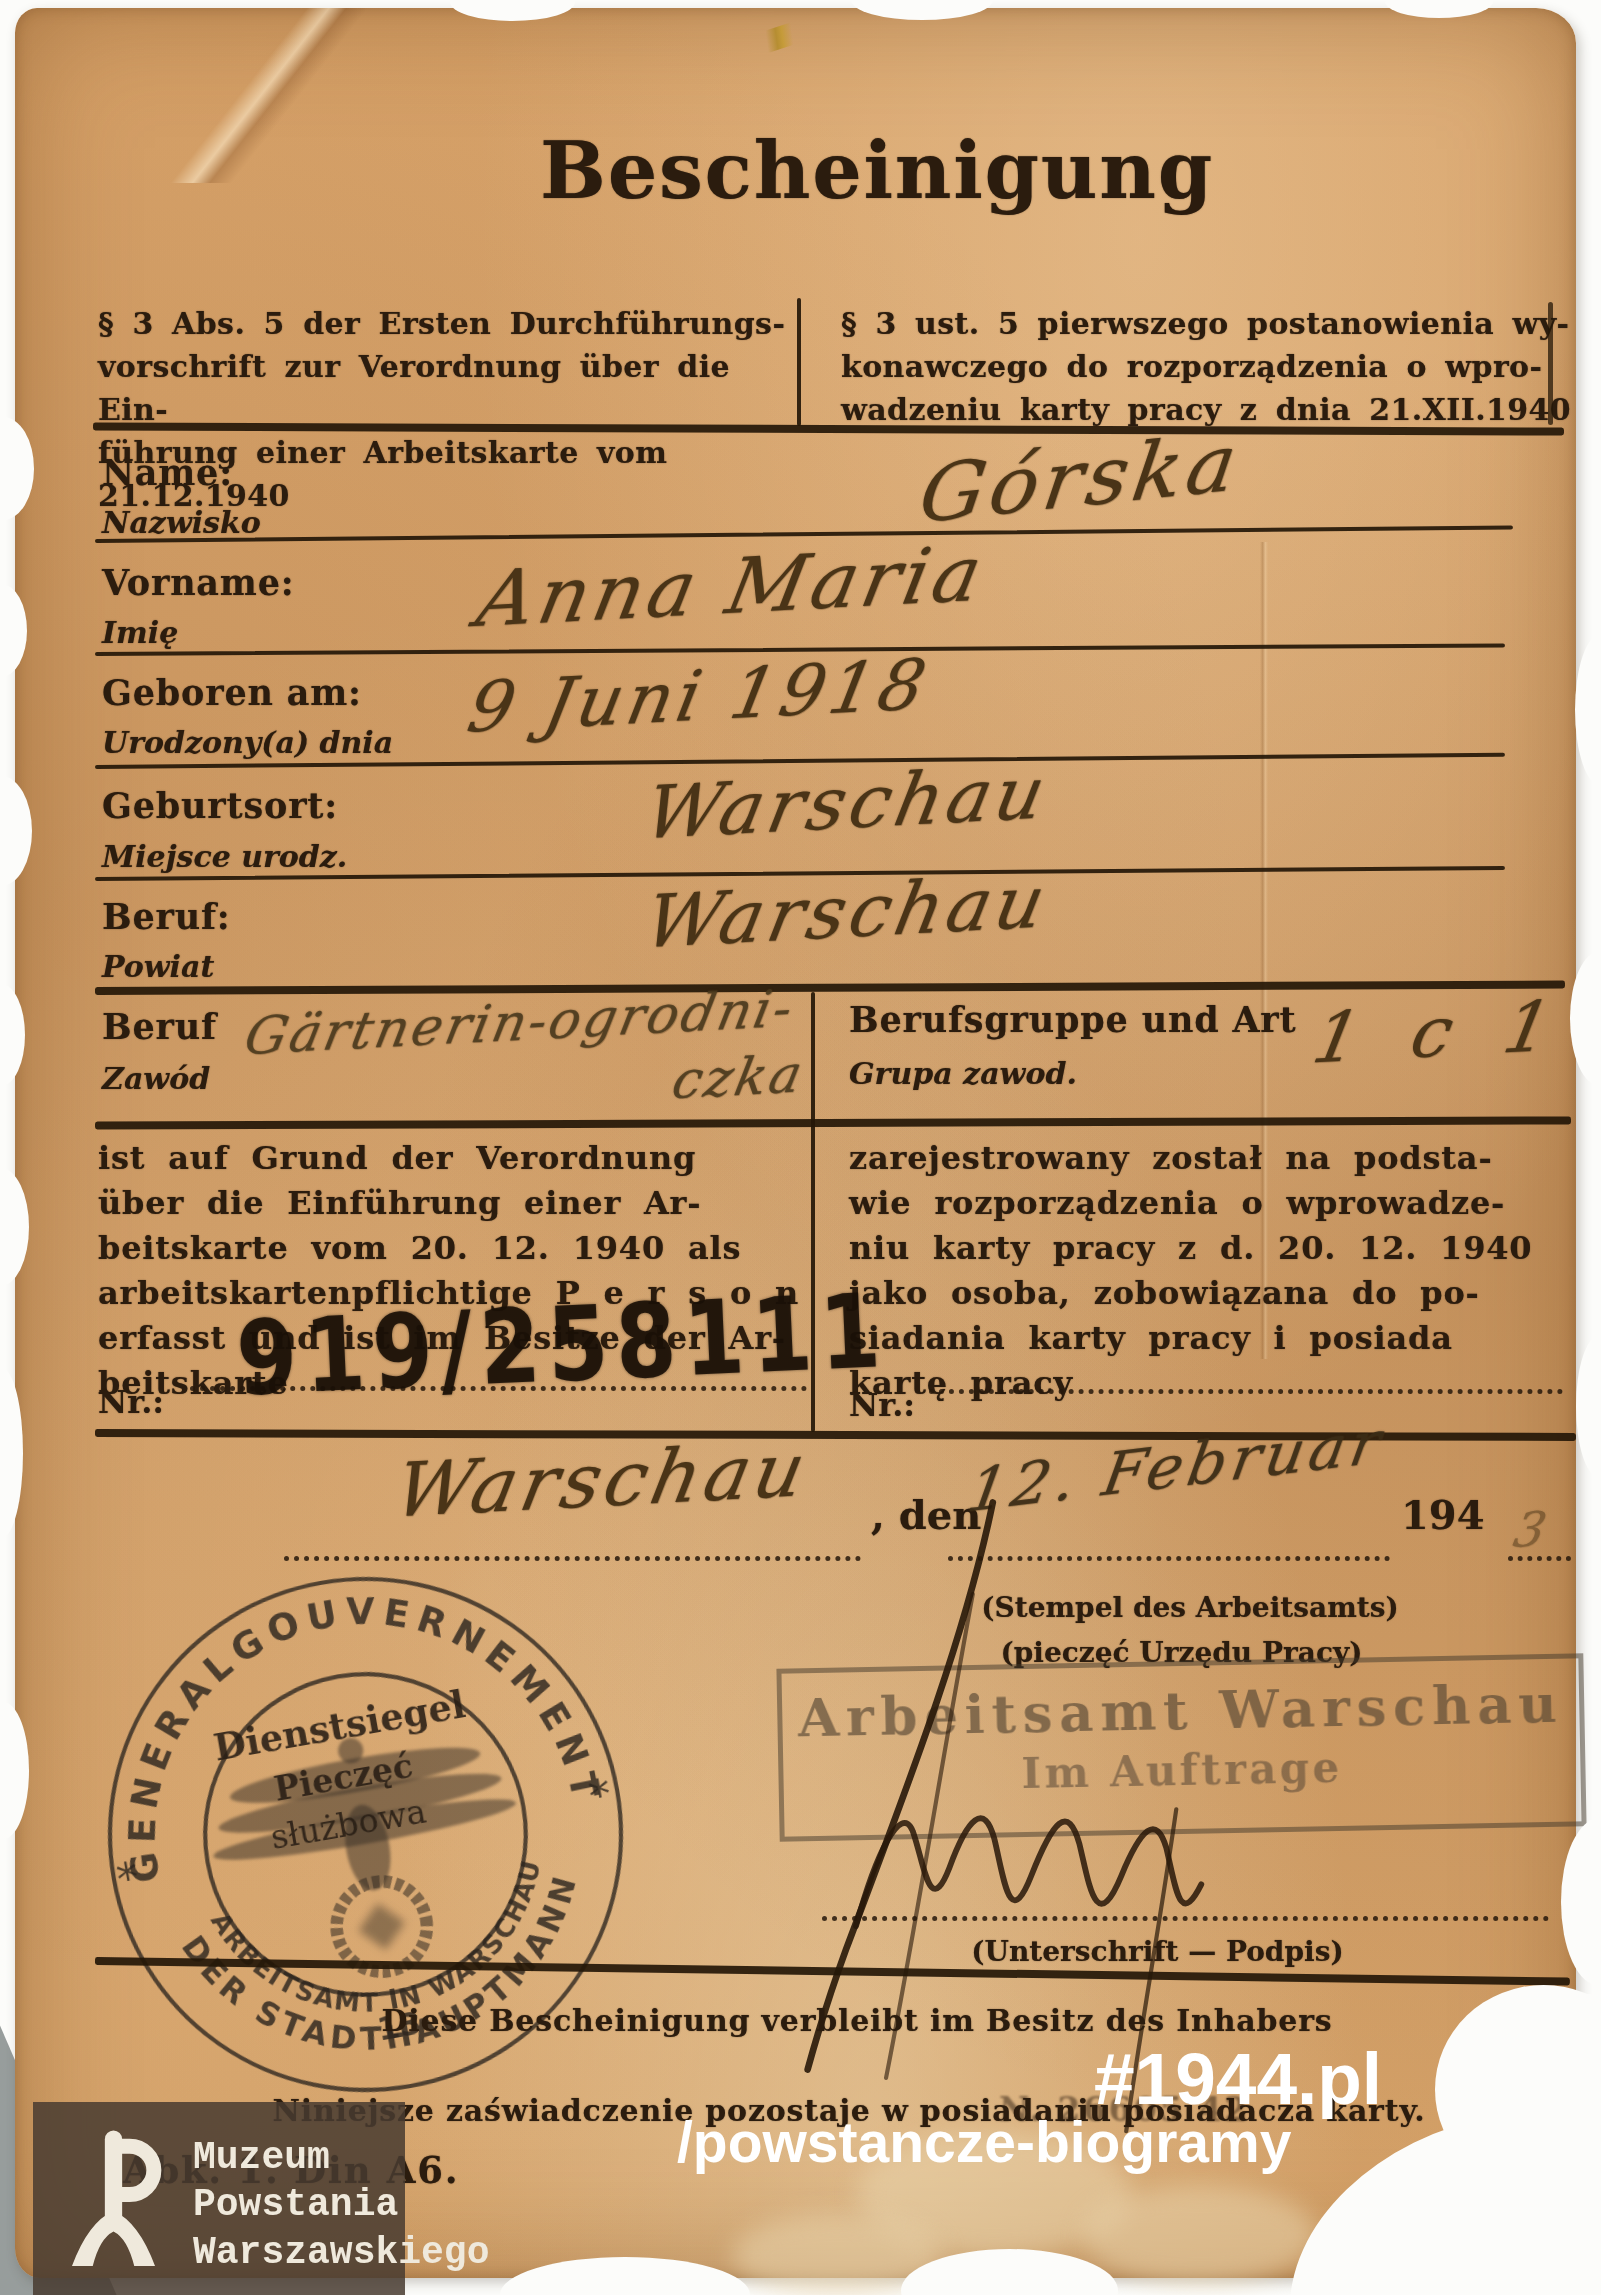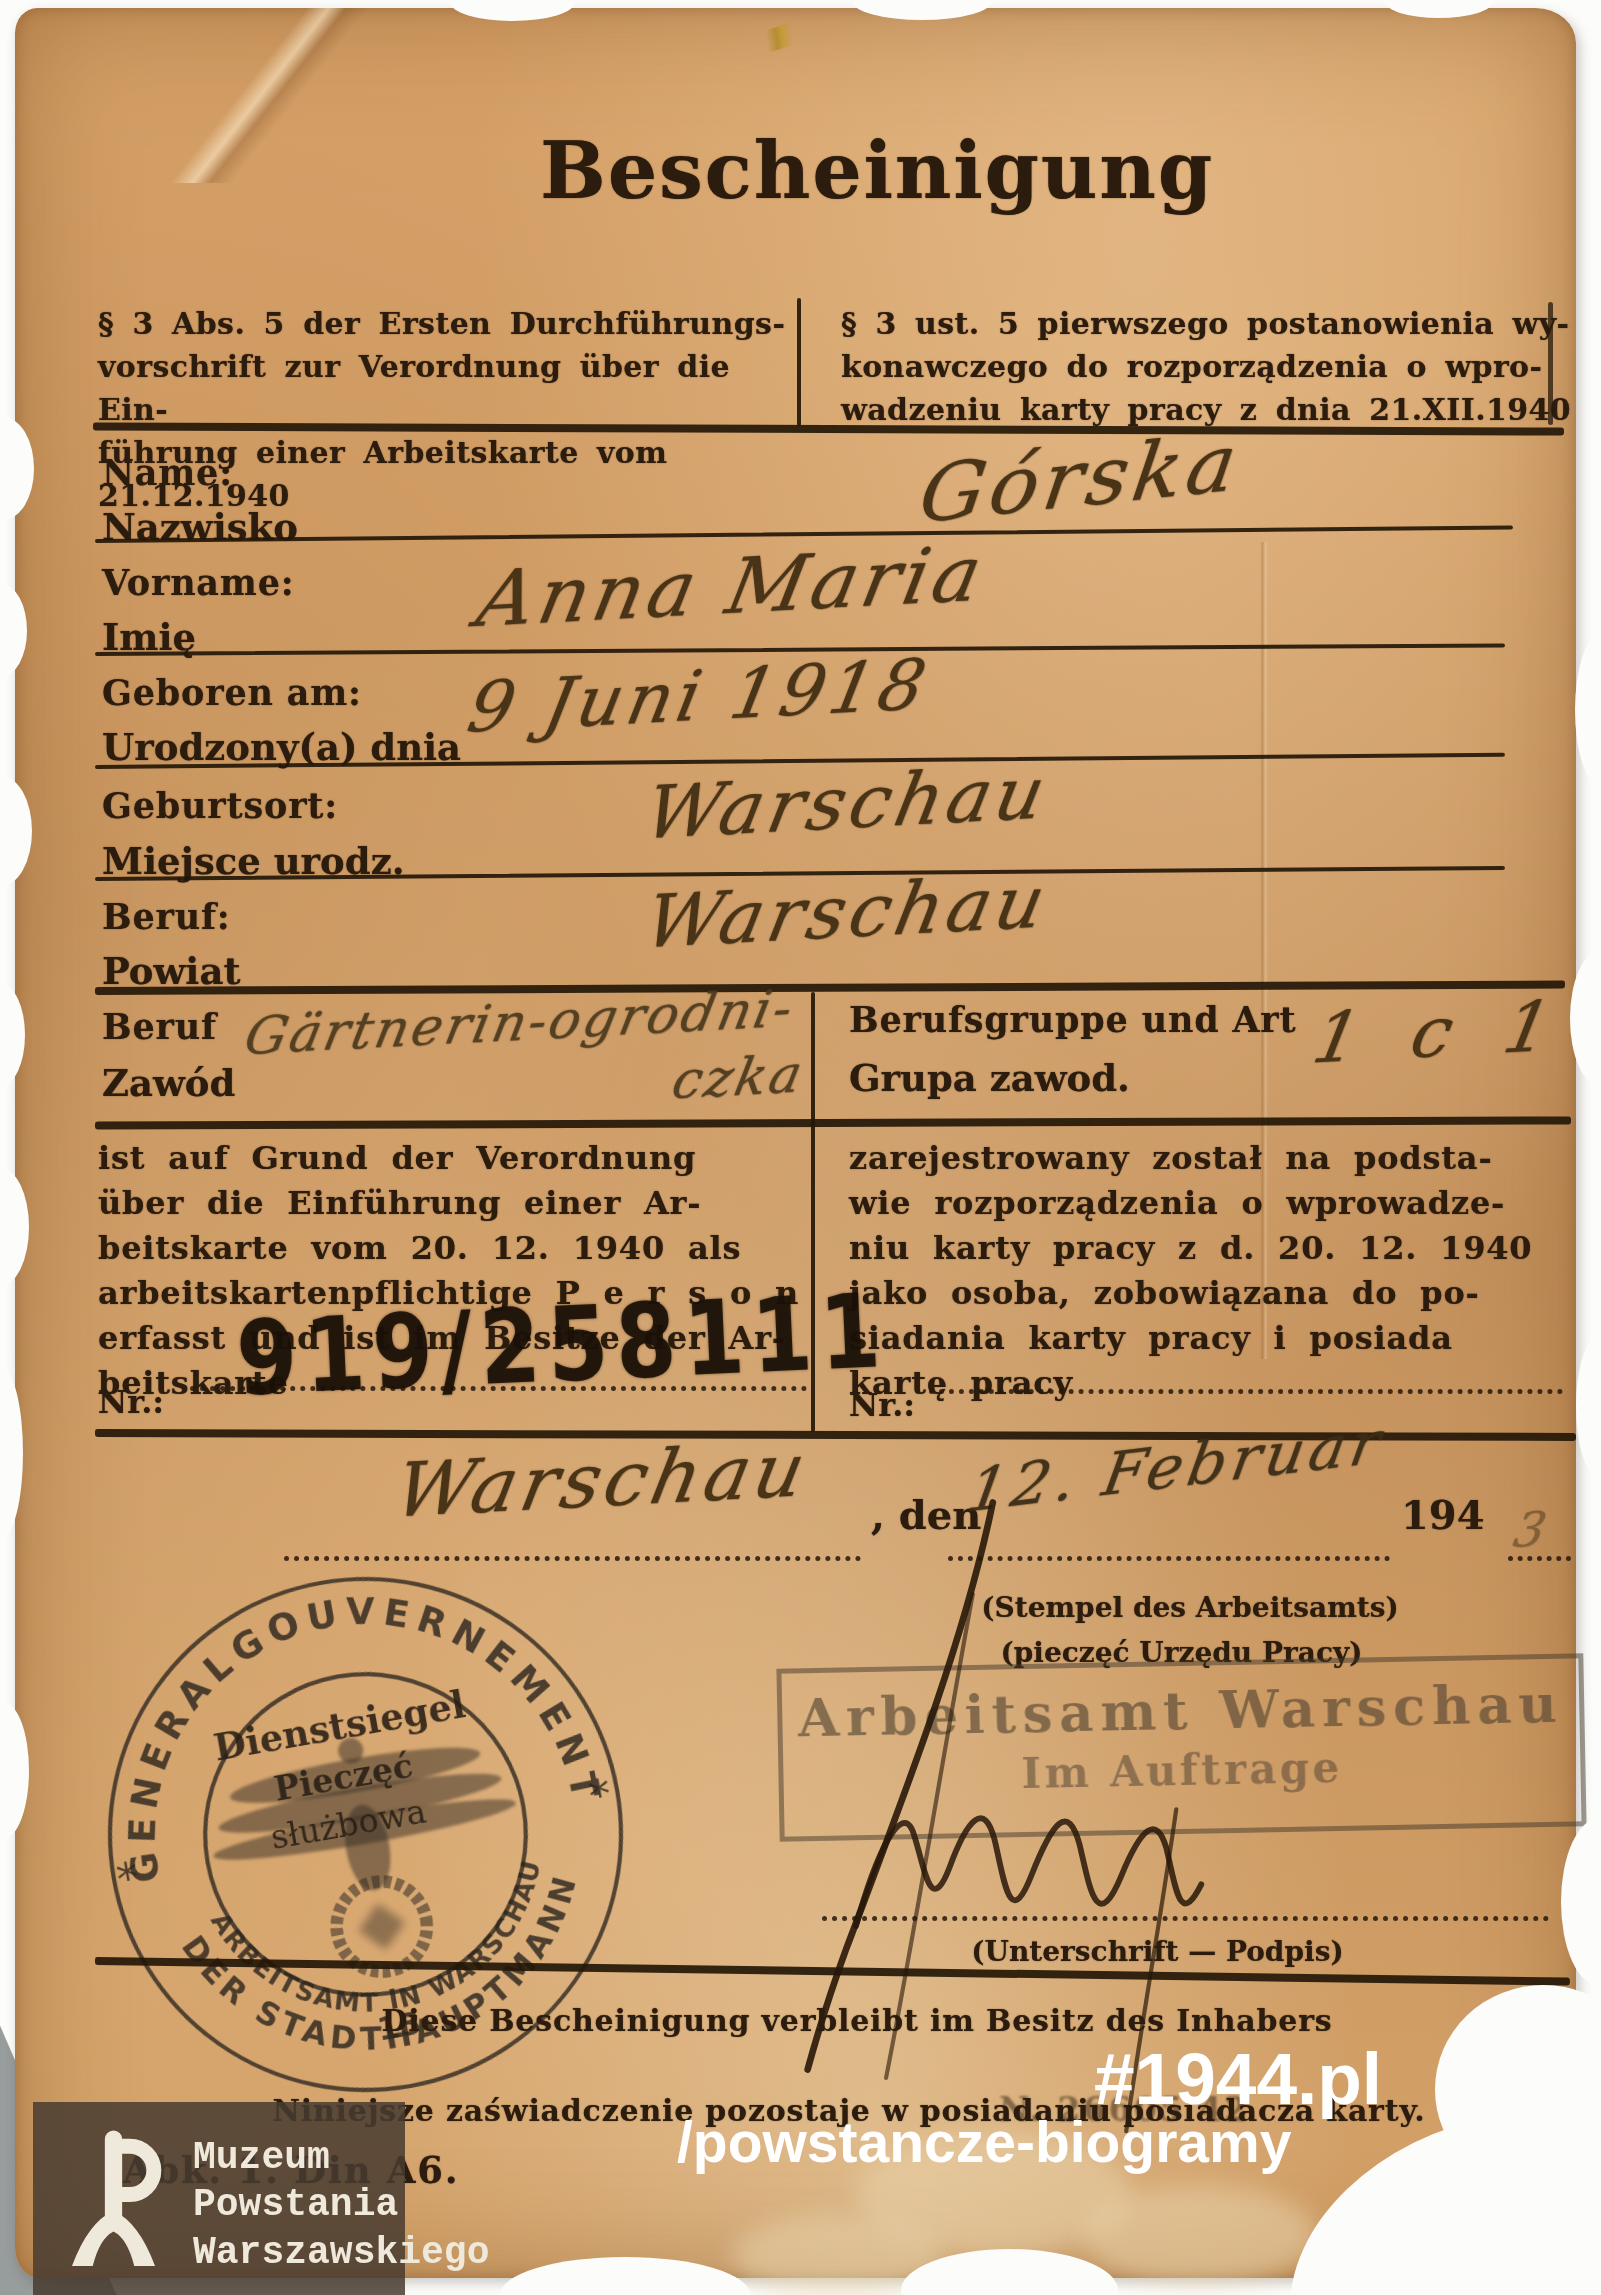--- a/index.html
+++ b/index.html
@@ -30,21 +30,21 @@
               background:linear-gradient(90deg, transparent, rgba(110,65,25,.22), rgba(255,235,200,.25), transparent); }
   .wear { position:absolute; border-radius:50%; filter:blur(11.7px); background:rgba(234,211,172,.55); }
 
   
   .print { position:absolute; color:#2b1c0e; text-shadow:0 0 1.3px rgba(43,28,14,.65); }
   .title { font-size:78px; font-weight:bold; letter-spacing:1.7px; }
   .subtitle { font-size:48px; font-weight:bold; letter-spacing:0.8px; }
   .legal { font-size:30px; font-weight:bold; line-height:43px; white-space:pre-line;
            word-spacing:7.5px; letter-spacing:0.4px; }
   .lbl1 { font-size:35px; font-weight:bold; letter-spacing:0.8px; }
-  .lbl2 { font-size:37px; font-weight:bold; }
+  .lbl2 { font-size:30px; font-weight:bold;font-style:italic; }
   .body-par { font-size:32px; font-weight:bold; line-height:45px; white-space:pre-line;
               word-spacing:11px; letter-spacing:0.8px; }
   .small-cap { font-size:28px; font-weight:bold; }
   .dotted { position:absolute; border-bottom:5.8px dotted rgba(38,24,11,.85); height:0; }
 
   
   .rule { position:absolute; background:#241708; opacity:.92; border-radius:2.5px; }
   .h9 { height:7.5px; } .h5 { height:4.2px; } .h10 { height:8.3px; }
 
   

